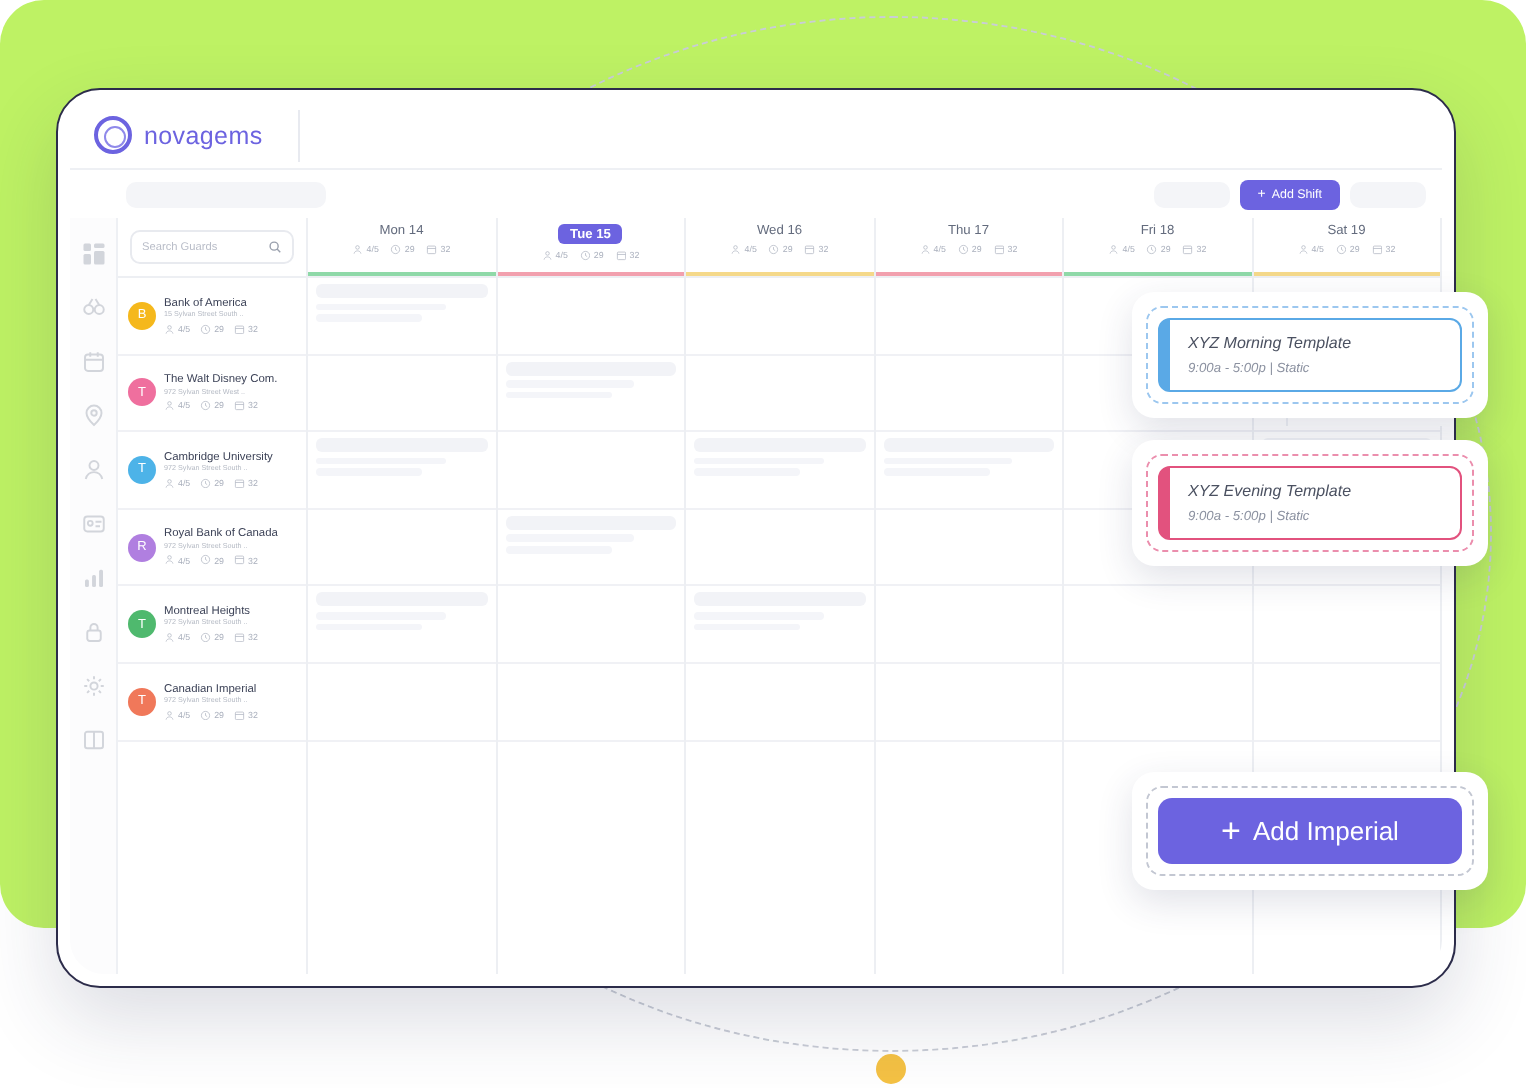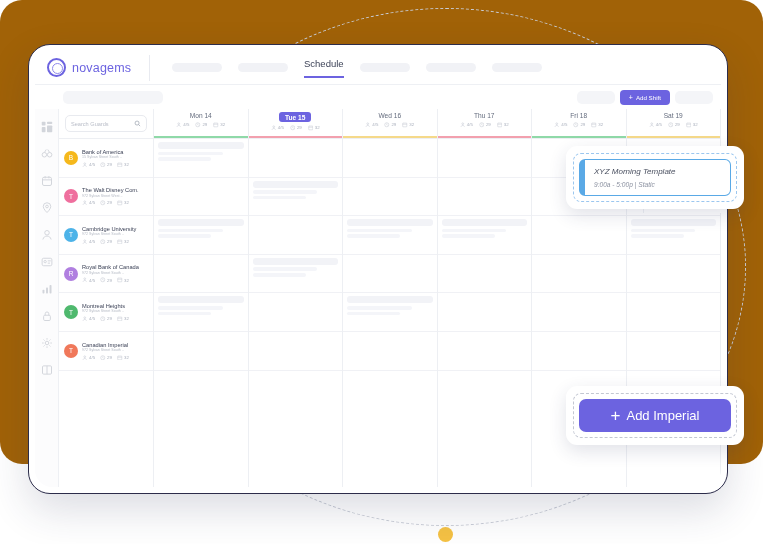--- a/index.html
+++ b/index.html
@@ -2,21 +2,21 @@
 <html><head>
 <meta charset="utf-8">
 <style>
   * { box-sizing: border-box; margin: 0; padding: 0; }
   html, body {
     width: 763px; height: 544px;
     background: #ffffff;
     font-family: "Liberation Sans", sans-serif;
     overflow: hidden;
   }
-  #stage { position: relative; width: 763px; height: 464px; background: #a16207; border-radius: 22px; }
+  #stage { position: relative; width: 763px; height: 464px; background: #bef264; border-radius: 22px; }
 
   
   .deco-circle {
     position: absolute; left: 146px; top: 8px;
     width: 600px; height: 518px;
     border: 1.4px dashed #c9cdd6;
     border-radius: 50%;
     pointer-events: none;
   }
   .deco-dot {
@@ -190,28 +190,20 @@
 
   <div class="frame">
     <div class="frame-inner">
 
       <div class="topbar">
         <div class="logo-wrap">
           <div class="logo-ring"></div>
           <div class="logo-text">novagems</div>
         </div>
         <div class="topdiv"></div>
-        <div class="nav">
-          <div class="nav-ph"></div>
-          <div class="nav-ph"></div>
-          <div class="nav-active">Schedule</div>
-          <div class="nav-ph"></div>
-          <div class="nav-ph"></div>
-          <div class="nav-ph"></div>
-        </div>
       </div>
 
       <div class="actionbar">
         <div class="ab-ph-left"></div>
         <div class="ab-spacer"></div>
         <div class="ab-ph"></div>
         <div class="add-shift">
           <span class="plus">+</span>
           <span>Add Shift</span>
         </div>
@@ -753,20 +745,28 @@
 
   <div class="tpl-stack" id="tplstack">
       <div class="tpl-shell">
         <div class="tpl-dash" style="border-color:#9cc7ef">
           <div class="tpl-card" style="border-color:#5aa9e6">
             <div class="tpl-title">XYZ Morning Template</div>
             <div class="tpl-sub">9:00a - 5:00p | Static</div>
           </div>
         </div>
       </div>
+      <div class="tpl-shell">
+        <div class="tpl-dash" style="border-color:#eb8ead">
+          <div class="tpl-card" style="border-color:#e2527e">
+            <div class="tpl-title">XYZ Evening Template</div>
+            <div class="tpl-sub">9:00a - 5:00p | Static</div>
+          </div>
+        </div>
+      </div>
     </div>
 
   <div class="add-shell" style="position:absolute;left:566px;top:386px;width:178px">
     <div class="add-dash">
       <div class="add-btn">
         <span class="p">+</span>
         <span>Add Imperial</span>
       </div>
     </div>
   </div>

